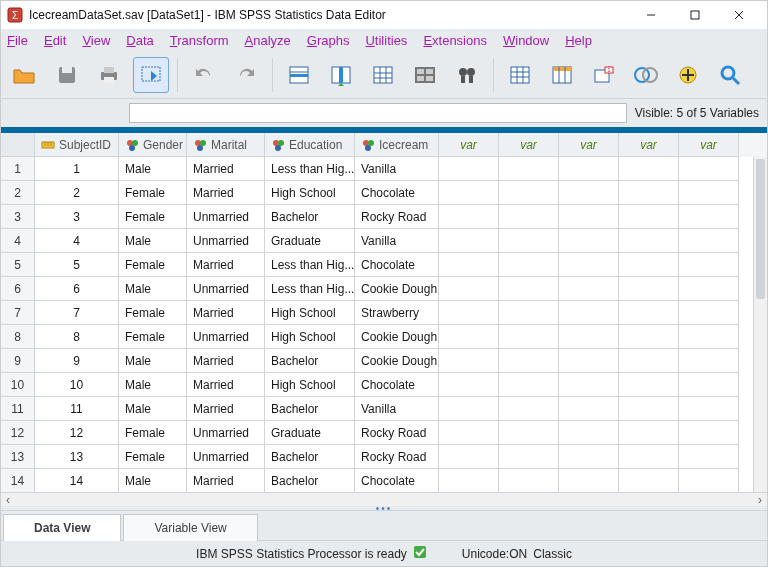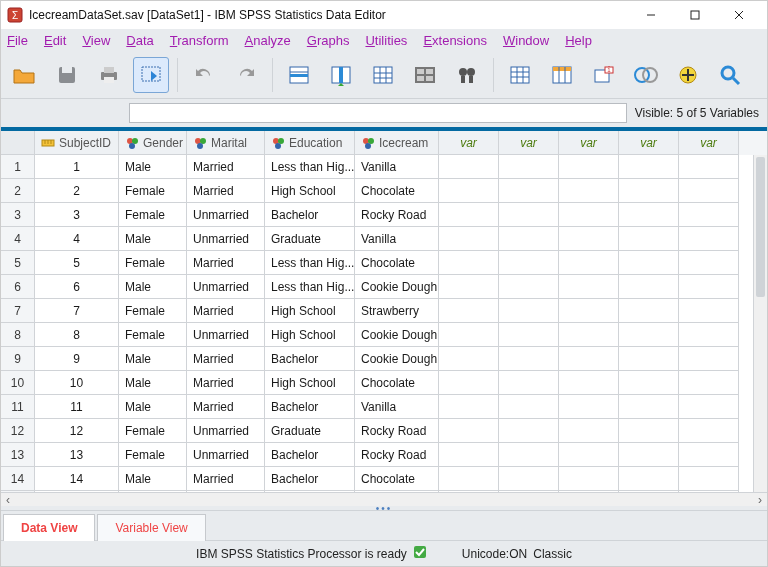--- a/index.html
+++ b/index.html
@@ -13,21 +13,21 @@
   .menu-bar { height:22px; background:#e8ebee; display:flex; align-items:center; padding:0 6px; font-size:13px; }
   .menu-item { margin-right:16px; position:relative; color:#a21caf; }
   .menu-item .ul { text-decoration:underline; }
   .toolbar { height:48px; background:#e8ebee; display:flex; align-items:center; padding:0 6px; gap:6px; border-bottom:1px solid #cfd3d7; }
   .tbtn { width:36px; height:36px; display:flex; align-items:center; justify-content:center; border-radius:3px; }
   .tbtn.active { border:1px solid #7aa6d6; background:#dceafc; }
   .vsep { width:1px; height:34px; background:#cfd3d7; margin:0 2px; }
   .toprow { height:28px; display:flex; align-items:center; background:#e8ebee; }
   .toprow .search { flex:1; margin-left:128px; height:20px; border:1px solid #b8bcc1; background:#fff; }
   .toprow .vislabel { margin:0 8px; font-size:12px; color:#222; }
-  .grid-wrap { flex:1; display:flex; flex-direction:column; border-top:4px solid #0369a1; overflow:hidden; }
+  .grid-wrap { flex:1; display:flex; flex-direction:column; border-top:6px solid #0369a1; overflow:hidden; }
   .grid-head, .grid-row { display:flex; height:24px; }
   .grid-head { background:#f3f5f7; }
   .rownum-h, .rownum { width:34px; flex:0 0 34px; border-right:1px solid #d0d3d7; border-bottom:1px solid #d0d3d7; display:flex; align-items:center; justify-content:center; color:#3a3a3a; background:#f3f5f7; }
   .rownum-h { background:#e8ebee; }
   .col-h, .cell { border-right:1px solid #d0d3d7; border-bottom:1px solid #d0d3d7; display:flex; align-items:center; padding:0 6px; color:#1a1a1a; font-size:12px; white-space:nowrap; overflow:hidden; text-overflow:ellipsis; }
   .col-h { background:#eef1f4; font-weight:400; color:#555; justify-content:flex-start; }
   .col-h.var { justify-content:center; color:#4d7c0f; font-style:italic; }
   .col-h .hicon { margin-right:4px; display:inline-flex; }
   .w-id  { width:84px; flex:0 0 84px; }
   .w-gen { width:68px; flex:0 0 68px;text-align:center; }
@@ -35,21 +35,21 @@
   .w-edu { width:90px; flex:0 0 90px; }
   .w-ice { width:84px; flex:0 0 84px; }
   .w-var { width:60px; flex:0 0 60px; }
   .grid-body { flex:1; overflow:hidden; position:relative; }
   .vscroll { position:absolute; right:0; top:0; bottom:0; width:14px; background:#f0f0f0; border-left:1px solid #d0d3d7; }
   .vscroll .thumb { position:absolute; left:2px; right:2px; top:2px; height:140px; background:#cfd3d7; border-radius:2px; }
   .hscroll { height:14px; background:#f0f0f0; border-top:1px solid #d0d3d7; display:flex; align-items:center; }
   .hscroll .arrow { width:14px; text-align:center; color:#666; }
   .hscroll .track { flex:1; position:relative; height:10px; }
   .tabs { height:30px; background:#e8ebee; display:flex; align-items:flex-end; padding-left:2px; border-top:1px solid #cfd3d7; }
-  .tab { padding:6px 17px; border:1px solid #c6c9cd; border-bottom:none; background:#f7f9fb; color:#ef4444; font-size:12px; margin-right:2px; position:relative; top:1px; }
+  .tab { padding:6px 30px; border:1px solid #c6c9cd; border-bottom:none; background:#f7f9fb; color:#404040; font-size:12px; margin-right:2px; position:relative; top:1px; }
   .tab.active { background:#fff; font-weight:600; }
   .status { height:26px; background:#e8ebee; display:flex; align-items:center; justify-content:center; gap:35px; font-size:12px; color:#222; border-top:1px solid #cfd3d7; }
   .status .grp { display:flex; align-items:center; gap:6px; }
   .cell.num { justify-content:center; }
   .grid-row .cell { background:#fff; }
   .splitter { height:4px; display:flex; justify-content:center; align-items:center; color:#4c7fbf; font-size:10px; letter-spacing:2px; background:#e8ebee; }
 </style>
 </head>
 <body>
 

